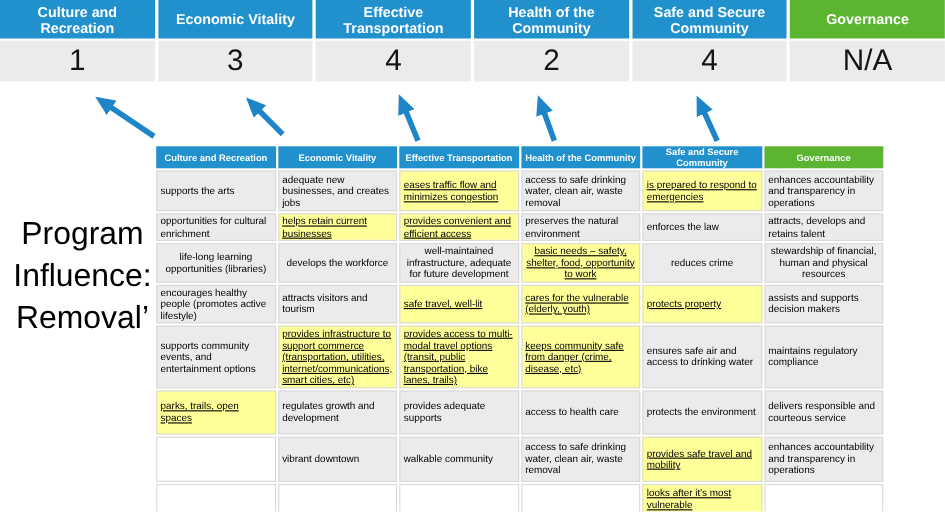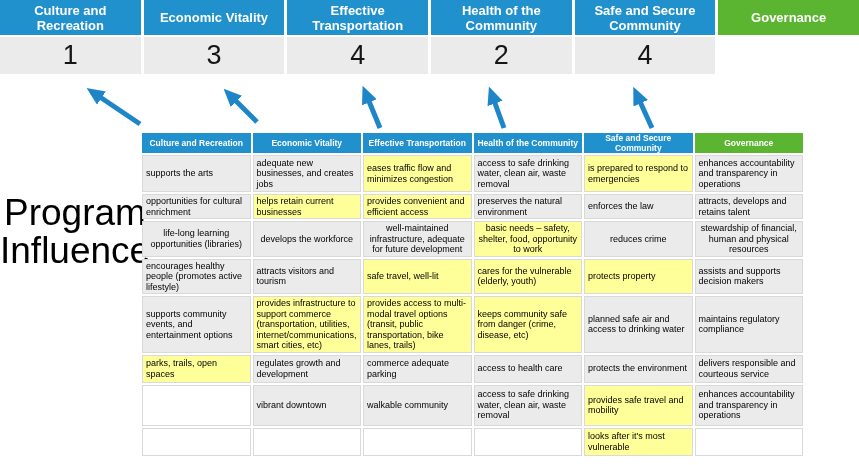--- a/index.html
+++ b/index.html
@@ -23,82 +23,84 @@
     height:37px; background:#ebebeb; color:#151515; font-size:27px;
     display:flex; align-items:center; justify-content:center;
   }
 
   
   .arrows { position:absolute; top:0; left:0; width:859px; height:465px; pointer-events:none; }
 
   
   .prog-title {
     position:absolute; left:0; top:194px; width:150px; text-align:center;
-    color:#000; font-size:37px; line-height:38px;
+    color:#000; font-size:29px; line-height:38px;
   }
 
   
   table.matrix {
     position:absolute; left:140px; top:131px; width:665px;
     border-collapse:separate; border-spacing:2px; table-layout:fixed;
   }
   table.matrix th {
     background:var(--blue); color:#fff; font-weight:bold; font-size:8.5px;
     line-height:10px; height:20px; padding:0 2px; text-align:center; vertical-align:middle;
   }
   table.matrix th.green { background:var(--green); }
   table.matrix td {
     background:#ebebeb; border:1px solid #d9d9d9; color:#000;
     font-size:9px; line-height:10.5px; padding:1px 3px; vertical-align:middle;
     overflow:hidden;
   }
-  table.matrix td.yellow { background:var(--yellow); }
+  table.matrix td.yellow { background:var(--yellow);text-decoration:underline; }
   table.matrix td.empty  { background:#ffffff; }
   table.matrix tbody tr:nth-child(1){ height:37px; }
   table.matrix tbody tr:nth-child(2){ height:14px; }
   table.matrix tbody tr:nth-child(3){ height:35px;text-align:center; }
   table.matrix tbody tr:nth-child(4){ height:29px; }
   table.matrix tbody tr:nth-child(5){ height:54px; }
-  table.matrix tbody tr:nth-child(6){ height:28px; }
+  table.matrix tbody tr:nth-child(6){ height:40px; }
   table.matrix tbody tr:nth-child(7){ height:41px; }
   table.matrix tbody tr:nth-child(8){ height:28px;border-radius:14px; }
 </style>
 </head>
 <body>
 
 <div class="scoreboard">
     <div class="sb-head">Culture and Recreation</div>
     <div class="sb-head">Economic Vitality</div>
     <div class="sb-head">Effective Transportation</div>
     <div class="sb-head">Health of the Community</div>
     <div class="sb-head">Safe and Secure Community</div>
     <div class="sb-head green">Governance</div>
     <div class="sb-score">1</div>
     <div class="sb-score">3</div>
     <div class="sb-score">4</div>
     <div class="sb-score">2</div>
     <div class="sb-score">4</div>
+    <div class="sb-score">N/A</div>
   </div>
 
 <svg class="arrows" width="859" height="465" viewBox="0 0 859 465">
   <defs>
     <marker id="ah" markerUnits="userSpaceOnUse" markerWidth="18" markerHeight="16" refX="9" refY="8" orient="auto">
       <path id="arrowhead-path" d="M0,0 L18,8 L0,16 Z" fill="#1E86C8"></path>
     </marker>
   </defs>
   <line class="arrow-line" x1="140" y1="124" x2="94" y2="93" stroke="#1E86C8" stroke-width="5" marker-end="url(#ah)"></line>
   <line class="arrow-line" x1="257" y1="122" x2="230" y2="95" stroke="#1E86C8" stroke-width="5" marker-end="url(#ah)"></line>
   <line class="arrow-line" x1="380" y1="128" x2="366" y2="94" stroke="#1E86C8" stroke-width="5" marker-end="url(#ah)"></line>
   <line class="arrow-line" x1="504" y1="128" x2="492" y2="95" stroke="#1E86C8" stroke-width="5" marker-end="url(#ah)"></line>
   <line class="arrow-line" x1="652" y1="128" x2="637" y2="95" stroke="#1E86C8" stroke-width="5" marker-end="url(#ah)"></line>
 </svg>
 
 <div class="prog-title">
   <div>Program</div>
   <div>Influence:</div>
+  <div>Removal’</div>
 </div>
 
 <table class="matrix">
   <thead>
       <tr>
         <th>Culture and Recreation</th>
         <th>Economic Vitality</th>
         <th>Effective Transportation</th>
         <th>Health of the Community</th>
         <th>Safe and Secure Community</th>
@@ -136,27 +138,27 @@
         <td class="yellow">safe travel, well-lit</td>
         <td class="yellow">cares for the vulnerable (elderly, youth)</td>
         <td class="yellow">protects property</td>
         <td class="">assists and supports decision makers</td>
       </tr>
       <tr>
         <td class="">supports community events, and entertainment options</td>
         <td class="yellow">provides infrastructure to support commerce (transportation, utilities, internet/communications, smart cities, etc)</td>
         <td class="yellow">provides access to multi-modal travel options (transit, public transportation, bike lanes, trails)</td>
         <td class="yellow">keeps community safe from danger (crime, disease, etc)</td>
-        <td class="">planned safe air and access to drinking water</td>
+        <td class="">ensures safe air and access to drinking water</td>
         <td class="">maintains regulatory compliance</td>
       </tr>
       <tr>
         <td class="yellow">parks, trails, open spaces</td>
         <td class="">regulates growth and development</td>
-        <td class="">commerce adequate parking</td>
+        <td class="">provides adequate supports</td>
         <td class="">access to health care</td>
         <td class="">protects the environment</td>
         <td class="">delivers responsible and courteous service</td>
       </tr>
       <tr>
         <td class="empty"></td>
         <td class="">vibrant downtown</td>
         <td class="">walkable community</td>
         <td class="">access to safe drinking water, clean air, waste removal</td>
         <td class="yellow">provides safe travel and mobility</td>

